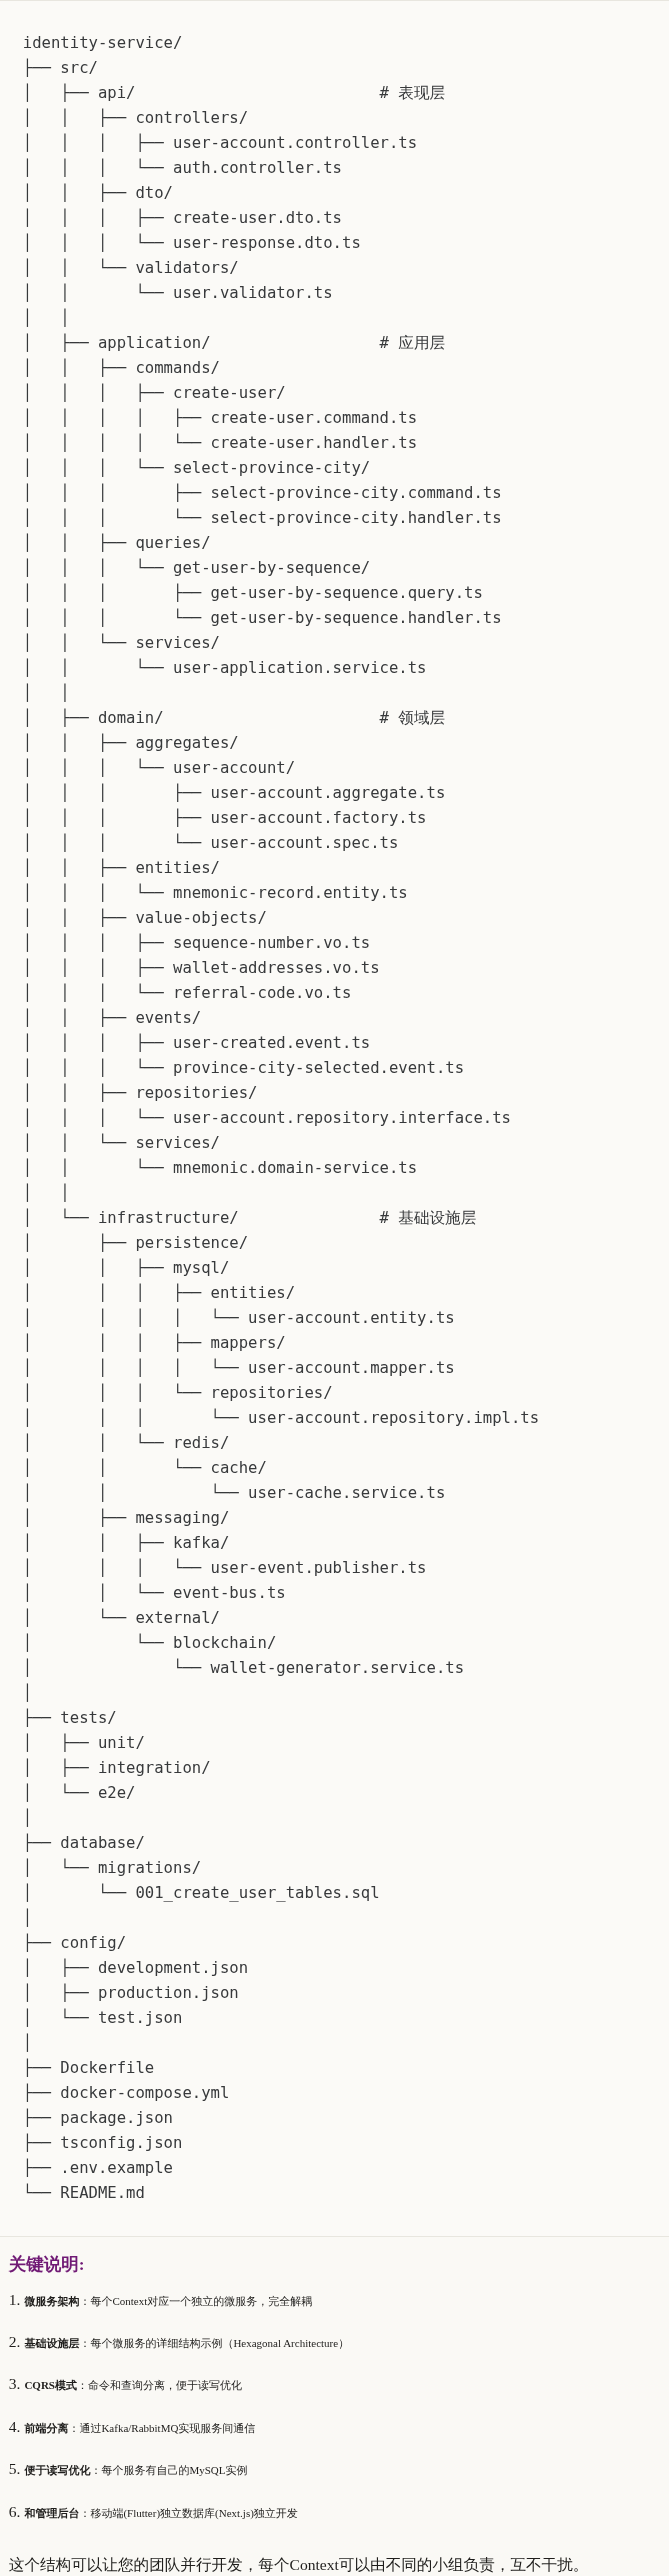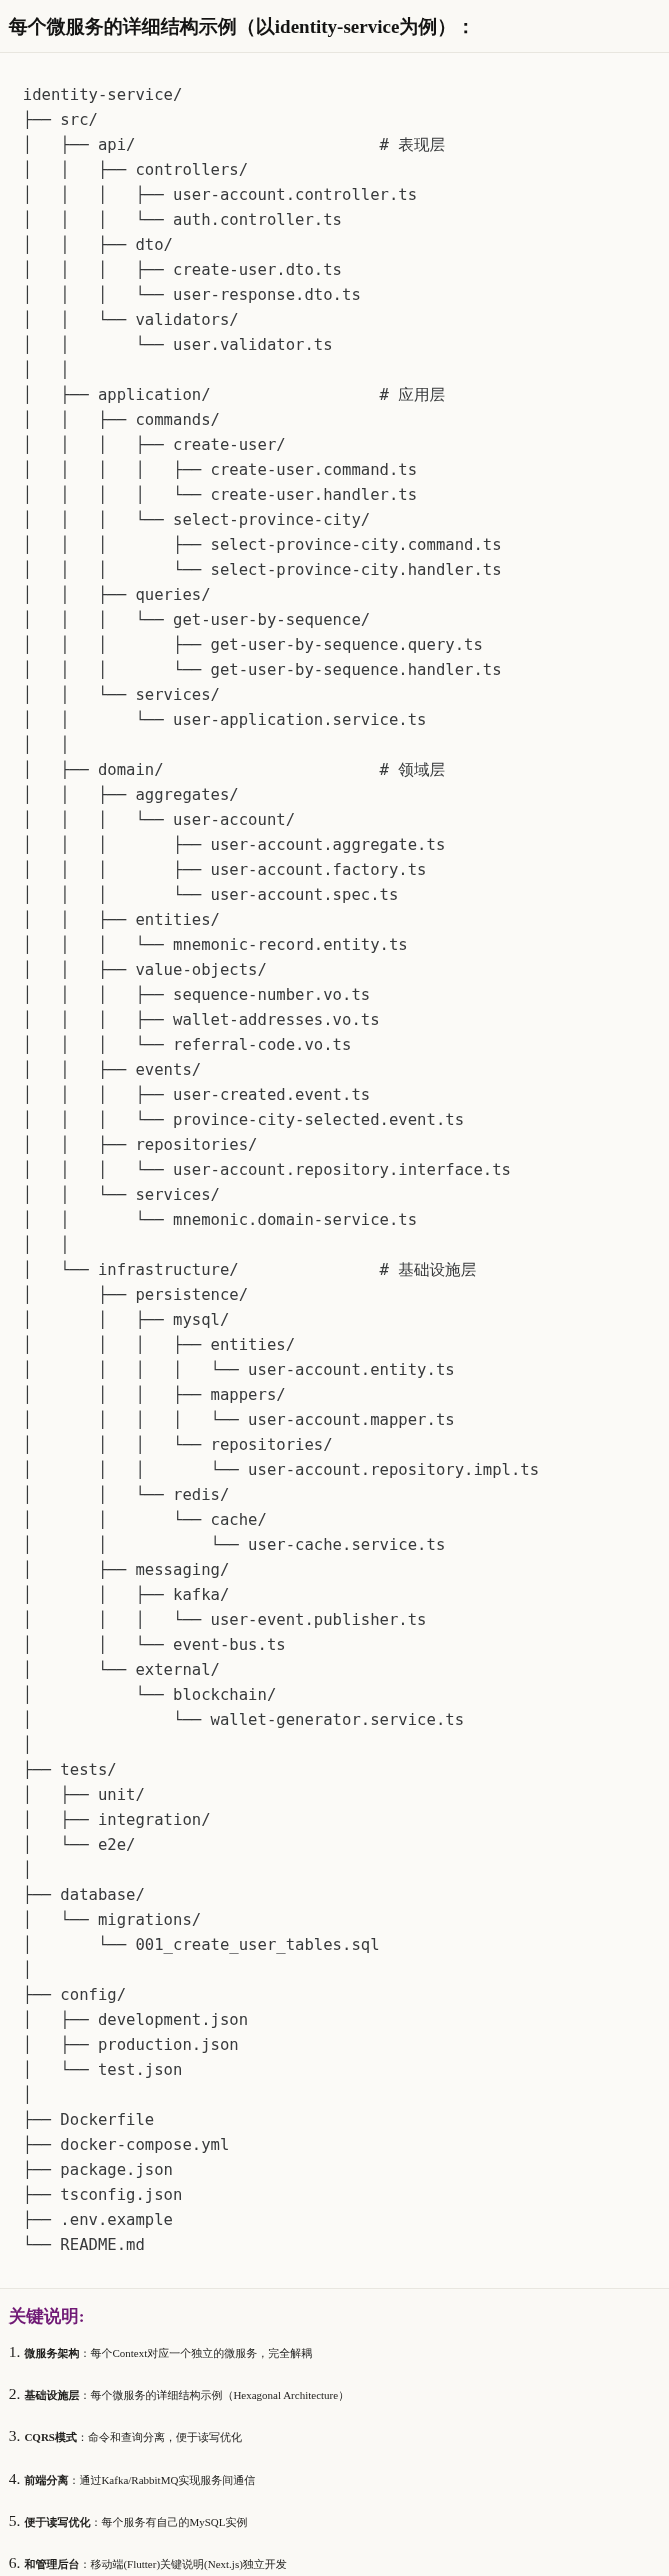--- a/index.html
+++ b/index.html
@@ -100,23 +100,20 @@
     padding: 5px 8.8px 16.3px 8.8px;
     background: #faf9f5;
     margin: 0;
   }
 </style>
 </head>
 <body>
 
 <div class="page">
 
-  <div class="title-block">
-    <h1 class="title">每个微服务的详细结构示例（以identity-service为例）：</h1>
-  </div>
 
   <hr class="rule">
 
   <div class="tree-block">
     <pre class="tree">identity-service/
 ├── src/
 │   ├── api/                          # 表现层
 │   │   ├── controllers/
 │   │   │   ├── user-account.controller.ts
 │   │   │   └── auth.controller.ts
@@ -206,20 +203,20 @@
   <hr class="rule">
 
   <div class="notes-block">
     <h2 class="notes-title">关键说明:</h2>
     <ol class="notes-list" id="notes-list">
         <li><span class="nk">微服务架构</span><span class="nsep">：</span><span class="nv">每个Context对应一个独立的微服务，完全解耦</span></li>
         <li><span class="nk">基础设施层</span><span class="nsep">：</span><span class="nv">每个微服务的详细结构示例（Hexagonal Architecture）</span></li>
         <li><span class="nk">CQRS模式</span><span class="nsep">：</span><span class="nv">命令和查询分离，便于读写优化</span></li>
         <li><span class="nk">前端分离</span><span class="nsep">：</span><span class="nv">通过Kafka/RabbitMQ实现服务间通信</span></li>
         <li><span class="nk">便于读写优化</span><span class="nsep">：</span><span class="nv">每个服务有自己的MySQL实例</span></li>
-        <li><span class="nk">和管理后台</span><span class="nsep">：</span><span class="nv">移动端(Flutter)关键说明(Next.js)独立开发</span></li>
+        <li><span class="nk">和管理后台</span><span class="nsep">：</span><span class="nv">移动端(Flutter)独立数据库(Next.js)独立开发</span></li>
       </ol>
   </div>
 
   <p class="closing">这个结构可以让您的团队并行开发，每个Context可以由不同的小组负责，互不干扰。</p>
 
 </div>
 
 
 </body></html>

